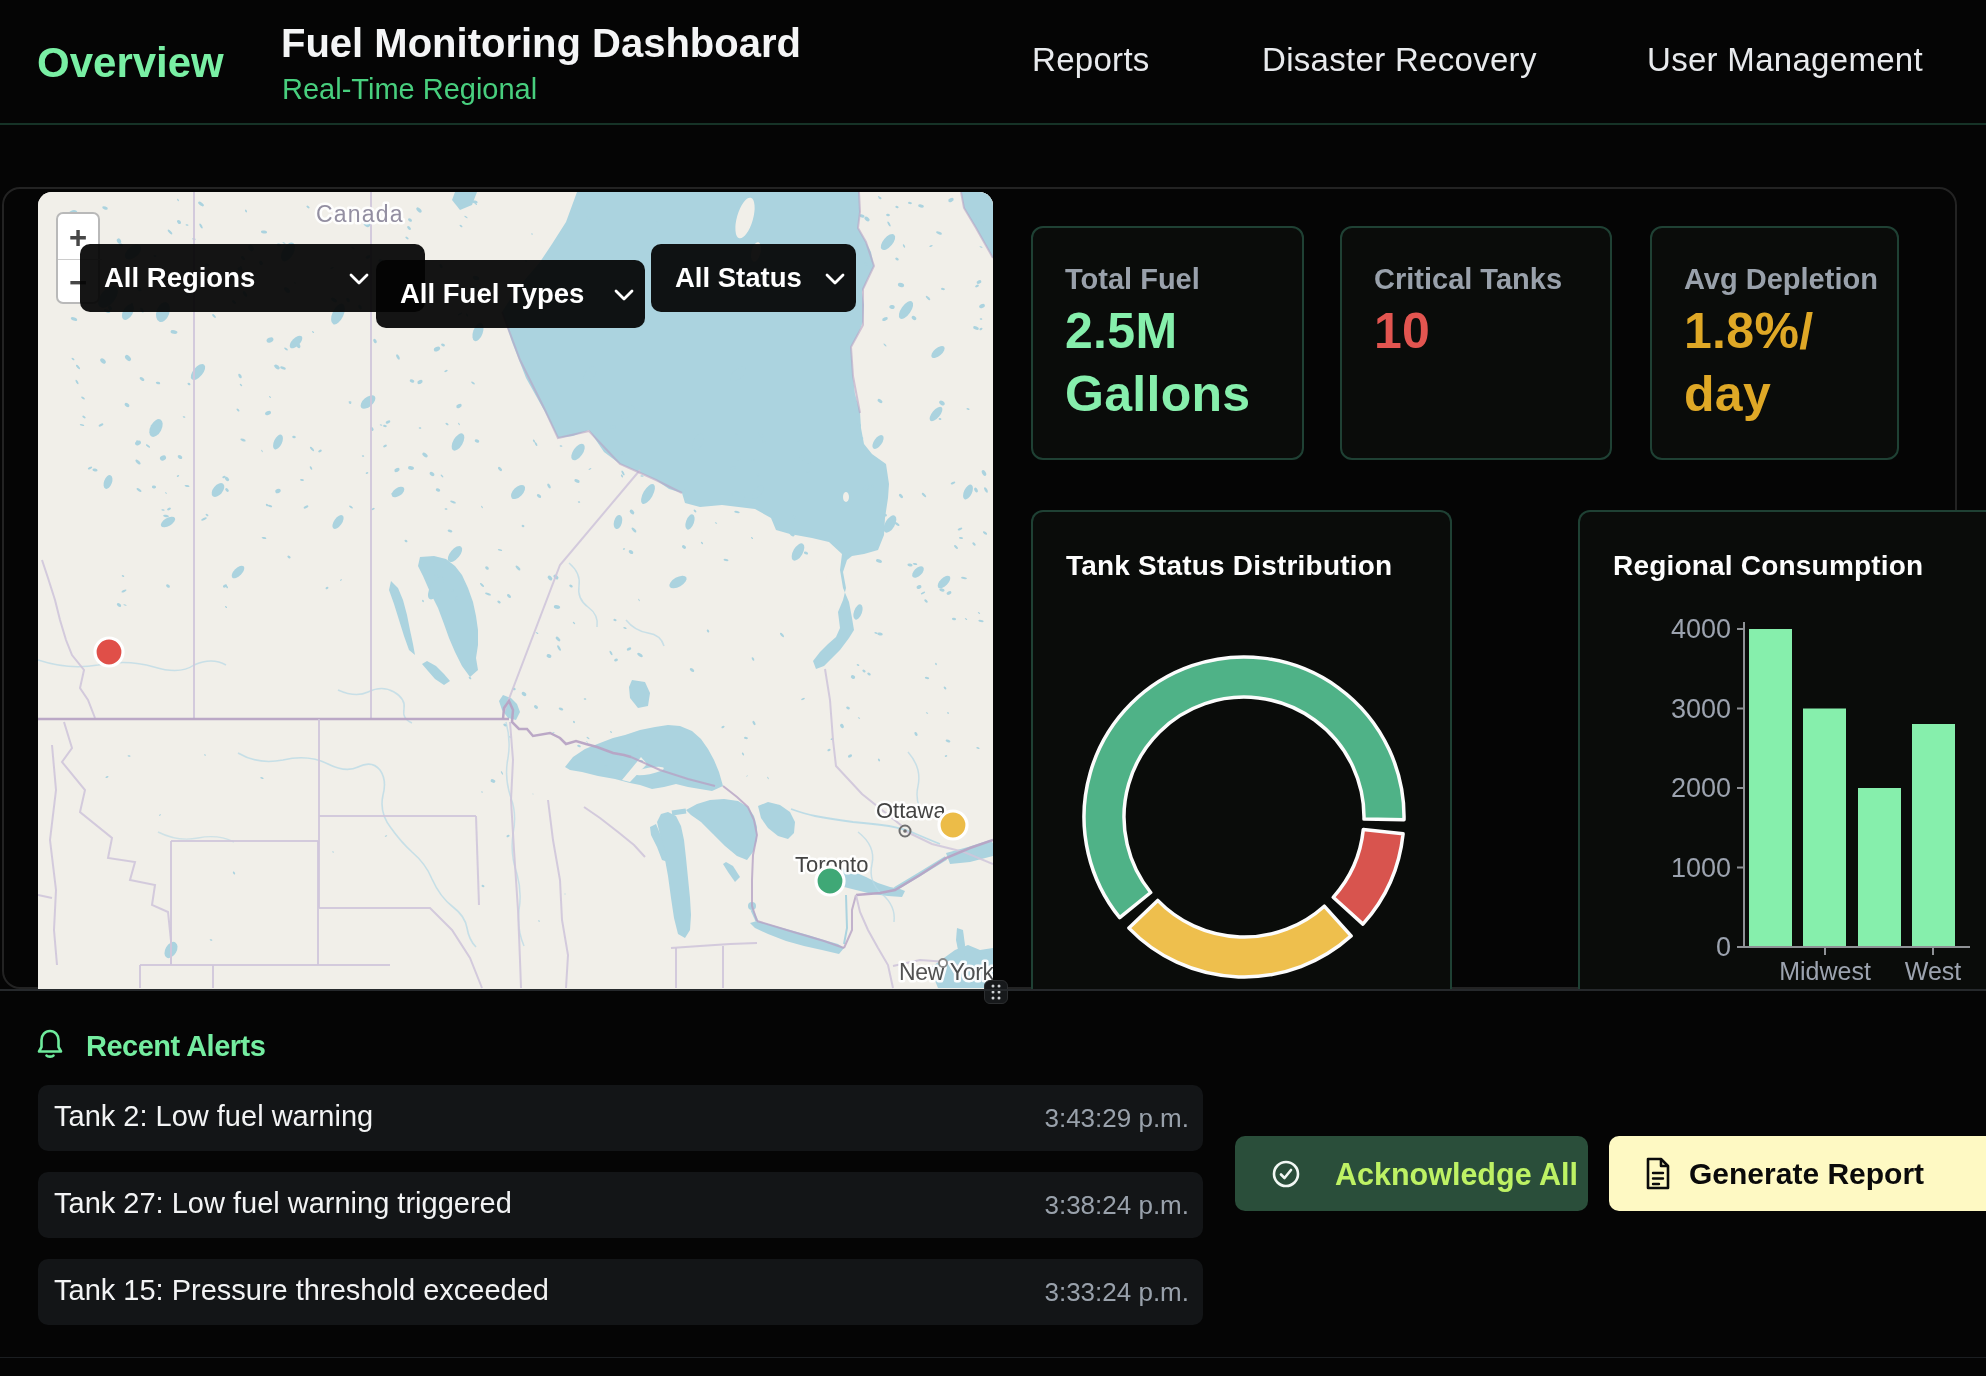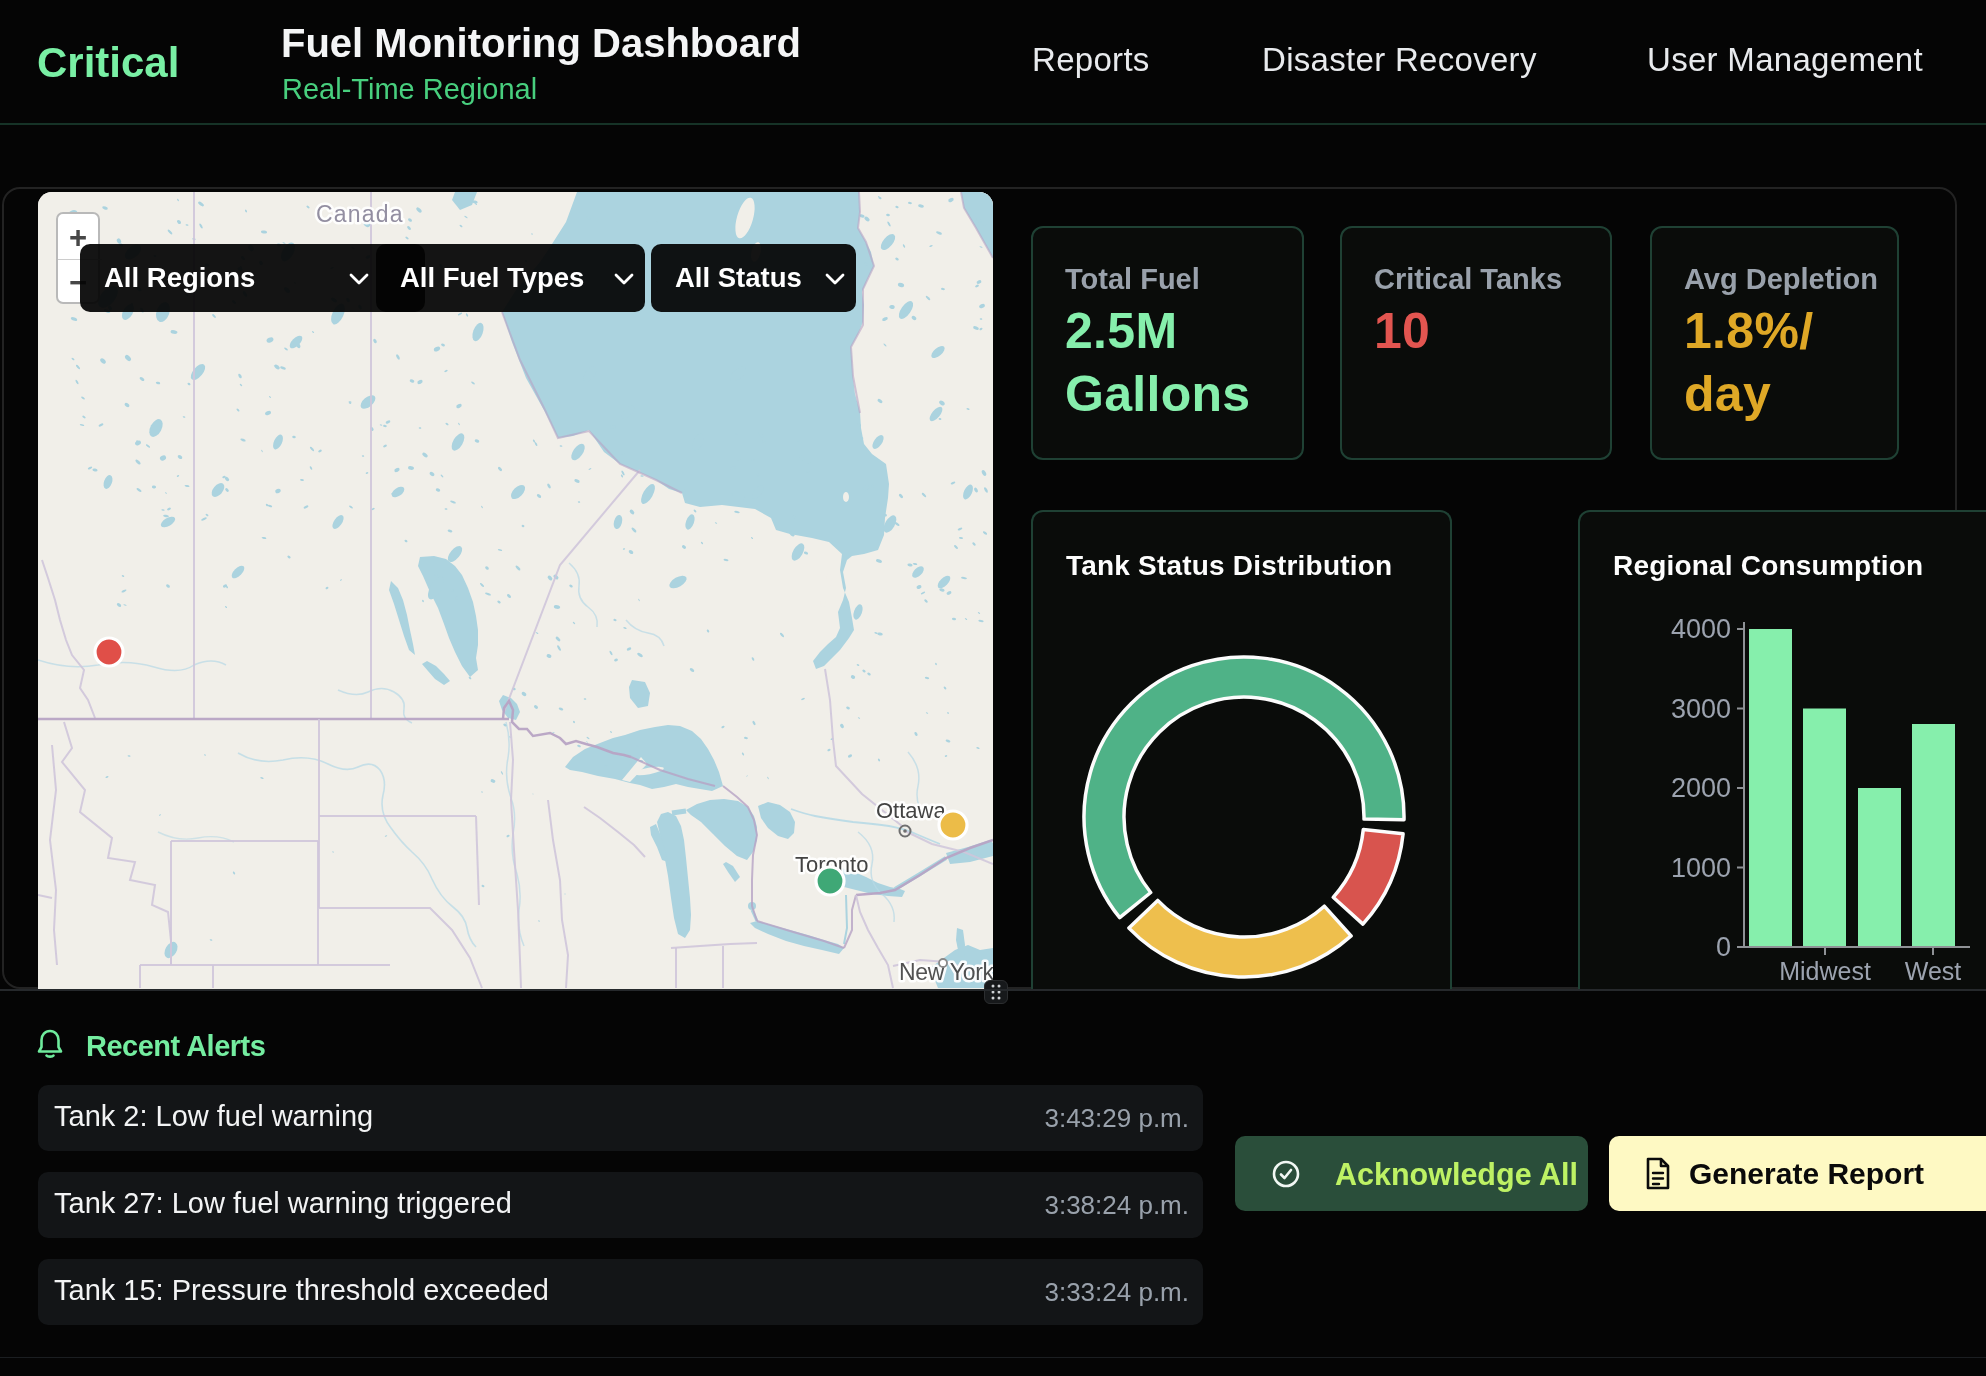--- a/index.html
+++ b/index.html
@@ -32,21 +32,21 @@
   .alerts-h { position:absolute; left:86px; top:1030px; font-size:29px; font-weight:bold; color:#74eda0; letter-spacing:-0.5px;}
   .arow { position:absolute; left:38px; width:1165px; height:66px; background:#131517; border-radius:10px; }
   .arow .t { position:absolute; left:16px; top:15px; font-size:29px; color:#f2f3f4; }
   .arow .time { position:absolute; right:14px; top:18px; font-size:26px; color:#99a1ab; }
   .btn { position:absolute; top:1136px; height:75px; border-radius:10px; font-weight:600; }
   .botline { position:absolute; left:0; top:1357px; width:1986px; height:1px; background:#1b1e21; }
 </style>
 </head>
 <body>
 <header>
-  <div class="logo">Critical</div>
+  <div class="logo">Overview</div>
   <div class="h-title">Fuel Monitoring Dashboard</div>
   <div class="h-sub">Real-Time Regional</div>
   <div class="nav" style="left:1032px;">Reports</div>
   <div class="nav" style="left:1262px;">Disaster Recovery</div>
   <div class="nav" style="left:1647px;">User Management</div>
 </header>
 
 <div class="wrap"></div>
 
 <div class="mapcard" id="mapcard">
@@ -591,21 +591,21 @@
 
 <div class="zoomctl">
     <div class="plus">+</div>
     <div class="sep"></div>
     <div class="plus" style="top:47px;">−</div>
   </div>
 <div class="pill" style="left:72px; width:345px;margin-left:8px;">All Regions
   <svg style="left:269px;" width="20" height="12" viewBox="0 0 20 12">
       <path d="M2 2 L10 10 L18 2" fill="none" stroke="#fff" stroke-width="2.8" stroke-linecap="round" stroke-linejoin="round"></path>
     </svg></div>
-<div class="pill" style="left:376px; width:269px;">All Fuel Types
+<div class="pill" style="left:376px; width:269px;margin-top:16px;">All Fuel Types
   <svg style="left:238px;" width="20" height="12" viewBox="0 0 20 12">
       <path d="M2 2 L10 10 L18 2" fill="none" stroke="#fff" stroke-width="2.8" stroke-linecap="round" stroke-linejoin="round"></path>
     </svg></div>
 <div class="pill" style="left:651px; width:205px;">All Status
   <svg style="left:174px;" width="20" height="12" viewBox="0 0 20 12">
       <path d="M2 2 L10 10 L18 2" fill="none" stroke="#fff" stroke-width="2.8" stroke-linecap="round" stroke-linejoin="round"></path>
     </svg></div>
 
 <div class="abs" style="left:984px; top:980px; width:24px; height:24px; background:#17191b; border:1px solid #2c2e30; border-radius:6px;">
   <svg width="22" height="22" viewBox="0 0 22 22">

